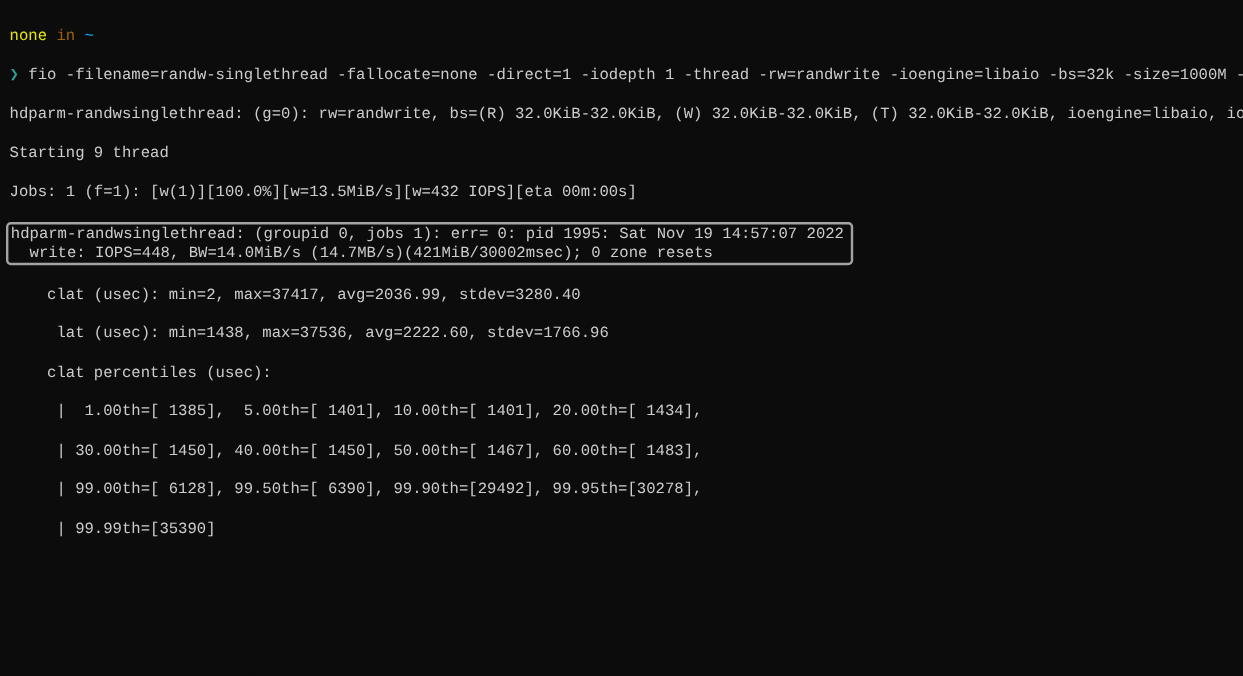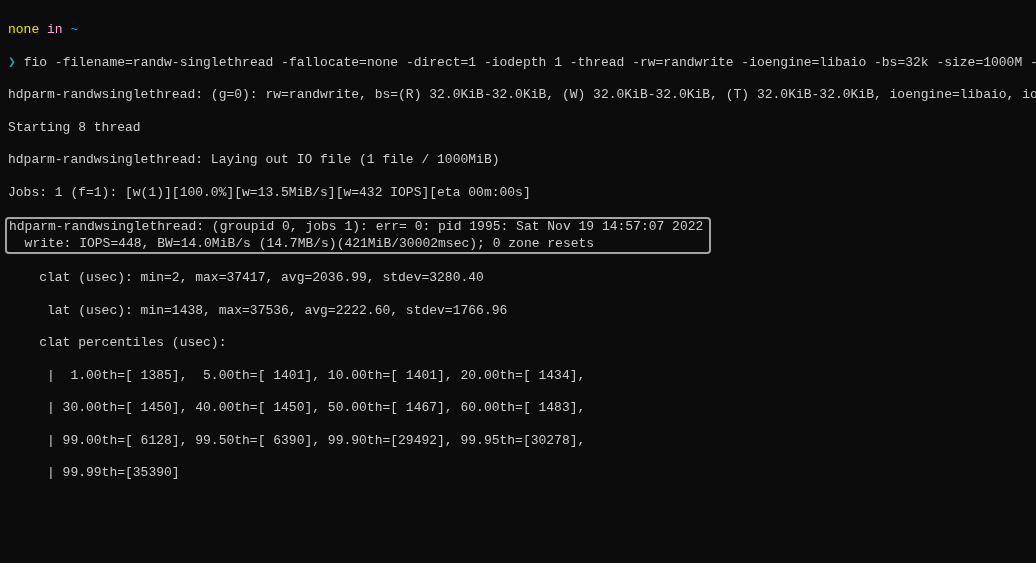--- a/index.html
+++ b/index.html
@@ -12,43 +12,42 @@
     line-height: 1.25;
     width: 1036px;
     height: 563px;
     overflow: hidden;
   }
   .terminal {
     padding: 6px 8px;
     white-space: pre;
   }
   .prompt-user { color: #e5e510; }
-  .prompt-in   { color: #f9a8d4; margin-top: 30px; }
+  .prompt-in   { color: #a16207; margin-top: 30px; }
   .prompt-path { color: #00afff; }
   .prompt-sym  { color: #2aa198; }
   .cmd         { color: #cccccc; }
   .out         { color: #cccccc; }
   .box {
     display: inline-block;
     border: 2px solid #a3a3a3;
     border-radius: 4px;
     padding: 0 6px 0 2px;
     margin-left: -3px;
   }
   .line { display: block; }
 </style>
 </head>
 <body>
 
 <div class="terminal">
 <span class="line"><span class="prompt-user">none</span> <span class="prompt-in">in</span> <span class="prompt-path">~</span></span>
 <span class="line"><span class="prompt-sym">❯</span> <span class="cmd">fio -filename=randw-singlethread -fallocate=none -direct=1 -iodepth 1 -thread -rw=randwrite -ioengine=libaio -bs=32k -size=1000M -runtime=30s -numjobs=1 -name=hdparm-randwsinglethread</span></span>
 <span class="line out">hdparm-randwsinglethread: (g=0): rw=randwrite, bs=(R) 32.0KiB-32.0KiB, (W) 32.0KiB-32.0KiB, (T) 32.0KiB-32.0KiB, ioengine=libaio, iodepth=1</span>
-<span class="line out">Starting 8 thread</span>
-<span class="line out">hdparm-randwsinglethread: Laying out IO file (1 file / 1000MiB)</span>
+<span class="line out">Starting 9 thread</span>
 <span class="line out">Jobs: 1 (f=1): [w(1)][100.0%][w=13.5MiB/s][w=432 IOPS][eta 00m:00s]</span>
 <span class="line"><span class="box"><span class="out">hdparm-randwsinglethread: (groupid 0, jobs 1): err= 0: pid 1995: Sat Nov 19 1</span><span class="out">4:57:07 2022</span>
 <span class="out">  write: IOPS=448, BW=14.0MiB/s (14.7MB/s)(421MiB/30002msec); 0 zone resets</span></span></span>
 <span class="line out">    clat (usec): min=2, max=37417, avg=2036.99, stdev=3280.40</span>
 <span class="line out">     lat (usec): min=1438, max=37536, avg=2222.60, stdev=1766.96</span>
 <span class="line out">    clat percentiles (usec):</span>
 <span class="line out">     |  1.00th=[ 1385],  5.00th=[ 1401], 10.00th=[ 1401], 20.00th=[ 1434],</span>
 <span class="line out">     | 30.00th=[ 1450], 40.00th=[ 1450], 50.00th=[ 1467], 60.00th=[ 1483],</span>
 <span class="line out">     | 99.00th=[ 6128], 99.50th=[ 6390], 99.90th=[29492], 99.95th=[30278],</span>
 <span class="line out">     | 99.99th=[35390]</span>

